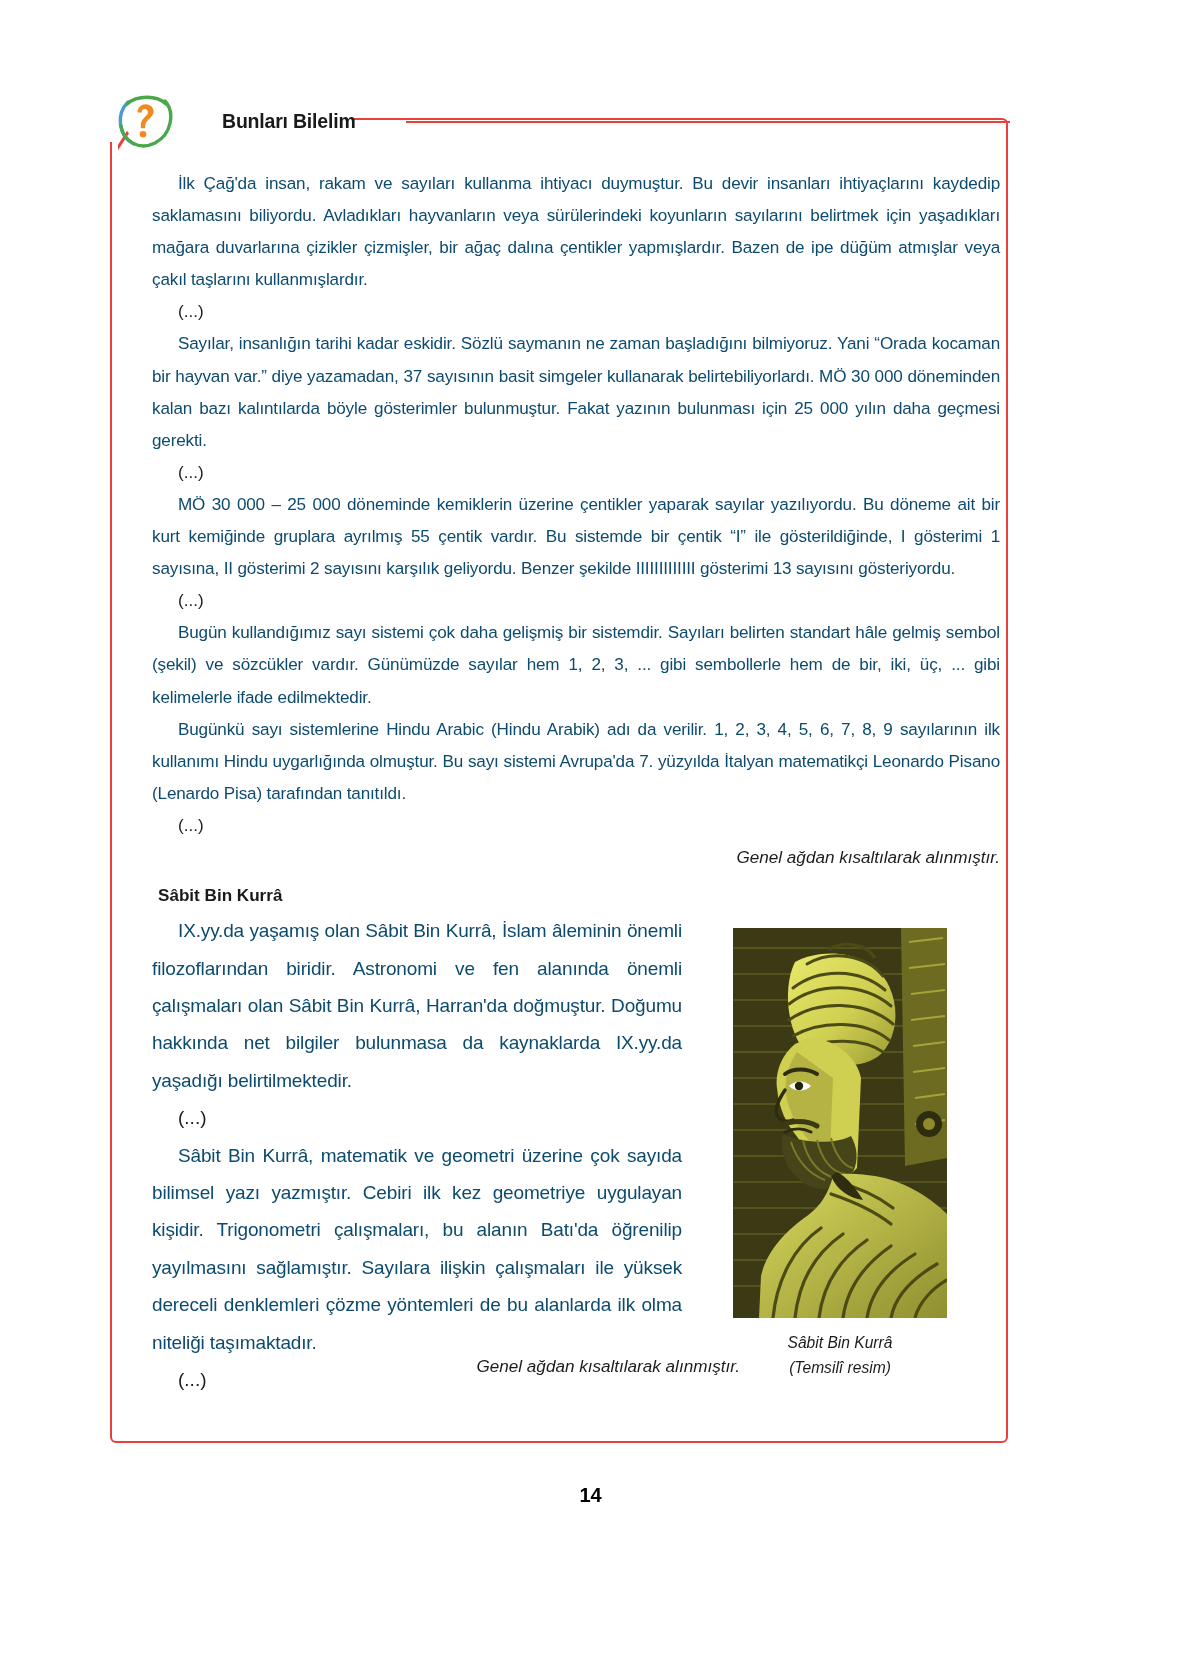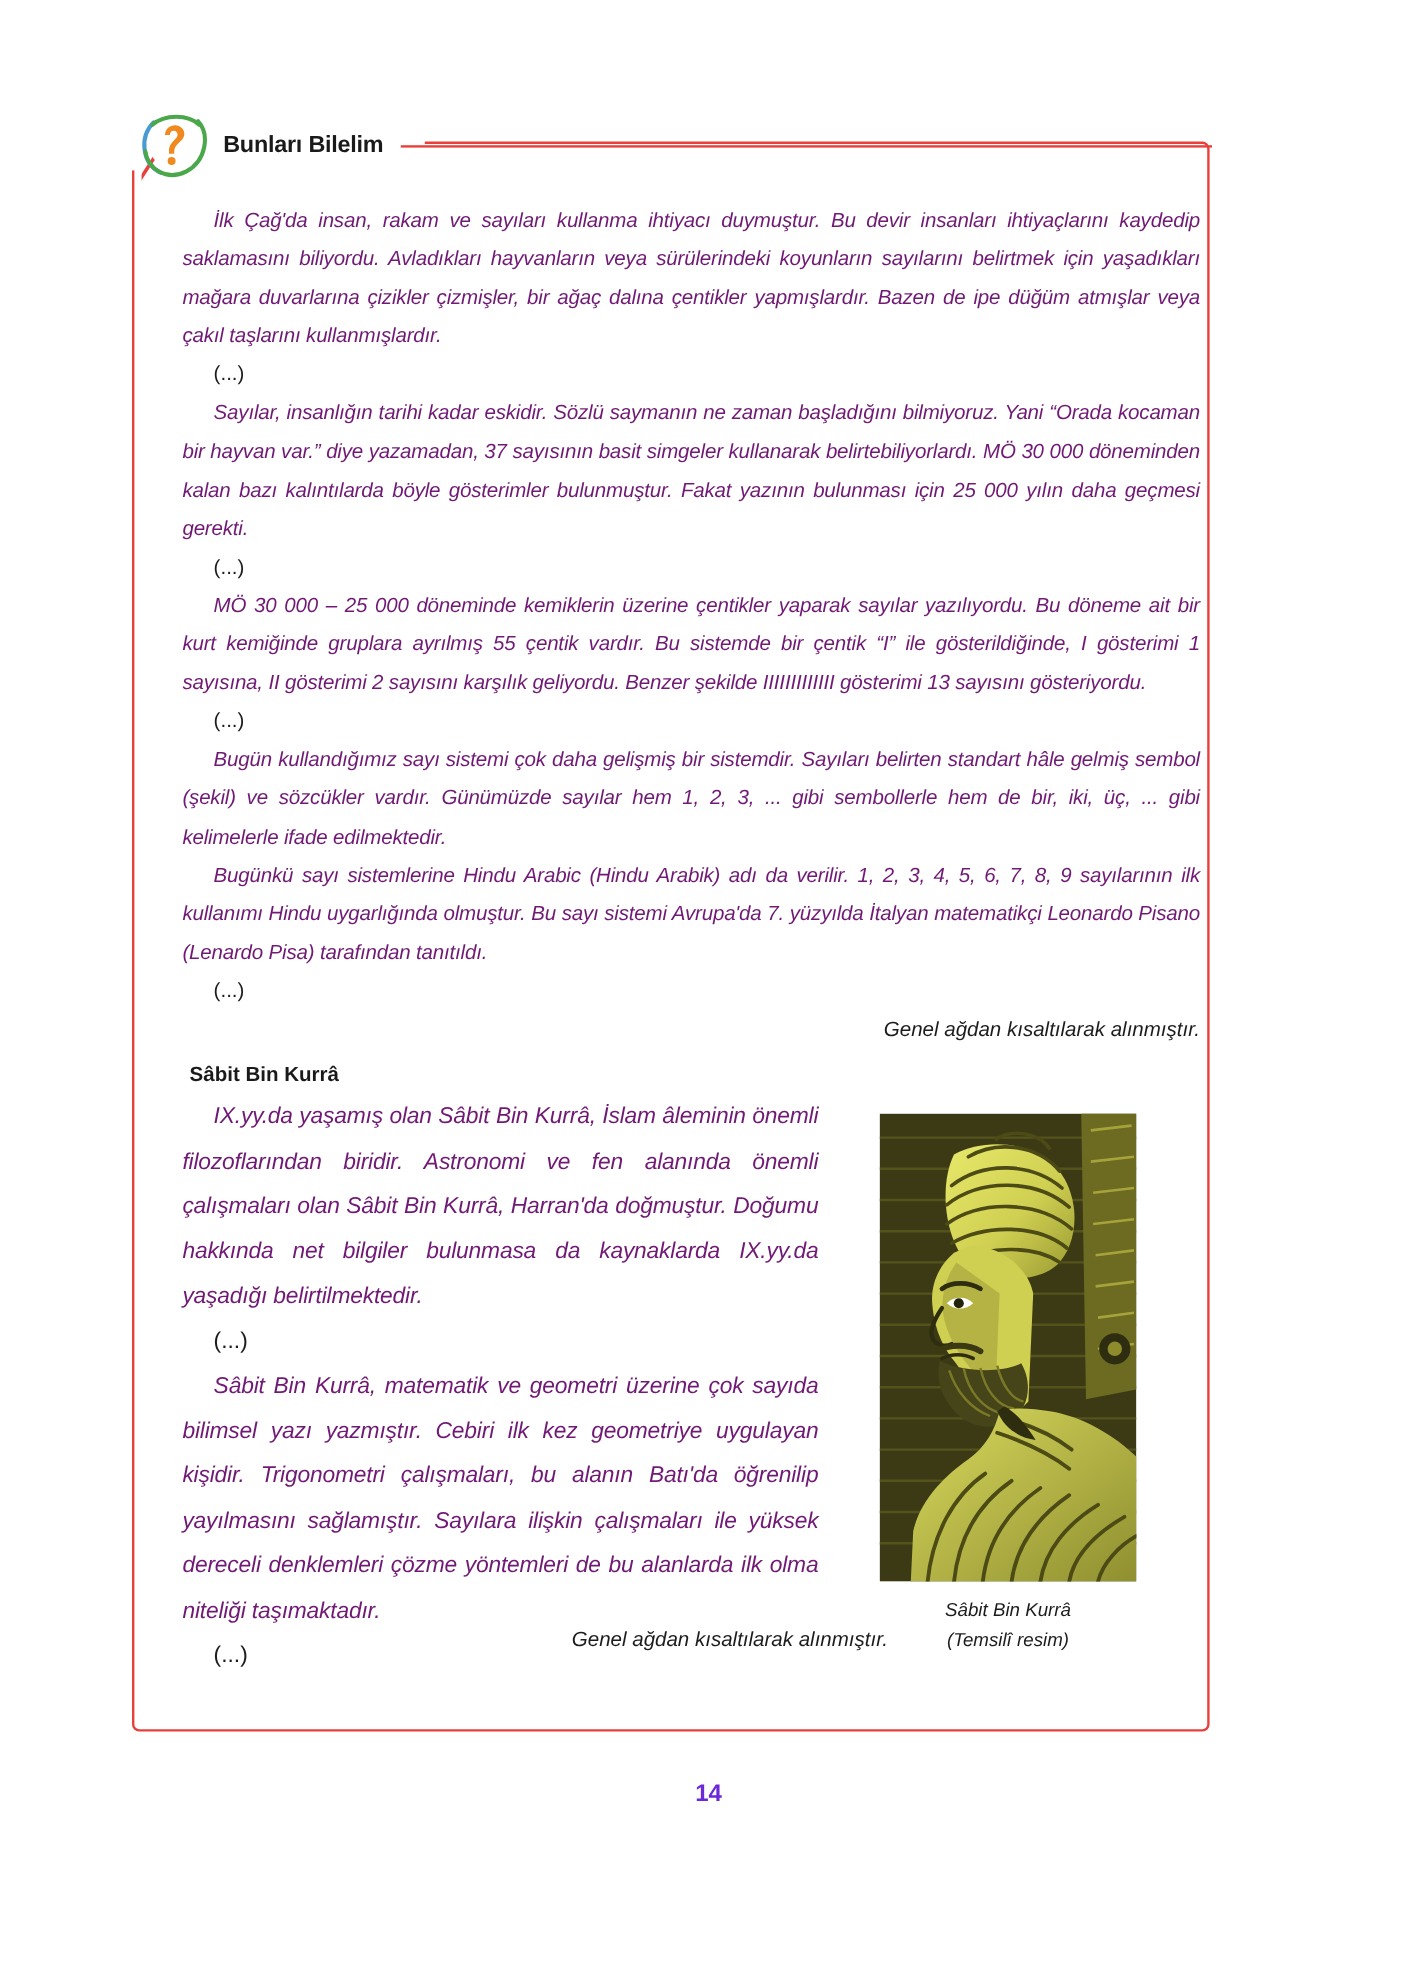--- a/index.html
+++ b/index.html
@@ -65,20 +65,21 @@
 
   
   .header {
     position: absolute;
     left: 110px;
     top: 93px;
     width: 900px;
     height: 56px;
     display: flex;
     align-items: center;
+    gap: 36px;
   }
   .logo {
     width: 62px;
     height: 58px;
     position: relative;
     flex: 0 0 auto;
     margin-left: 5px;
   }
   .logo svg { display: block; }
   .header-title {
@@ -106,22 +107,21 @@
     top: 168px;
     width: 848px;
   }
   p.body {
     margin: 0;
     font-size: 17.1px;
     line-height: 32.1px;
     text-align: justify;
     text-justify: inter-word;
     letter-spacing: -0.15px;
-    color: #701a75;
-    font-style: italic;
+    color: #0c4a6e;
   }
   p.body.indent { text-indent: 26px; }
   p.ellipsis {
     margin: 0;
     font-size: 17.1px;
     line-height: 32.1px;
     text-indent: 26px;
     color: #1c1c1c;
   }
   .attrib {
@@ -193,21 +193,21 @@
 
   
   .page-number {
     position: absolute;
     left: 0;
     top: 1484px;
     width: 1181px;
     text-align: center;
     font-size: 20px;
     font-weight: bold;
-    color: #6d28d9;
+    color: #000000;
   }
 </style>
 </head>
 <body>
 
 <div class="page">
 
   <div class="panel"></div>
   <div class="panel-notch"></div>
   <div class="panel-tick"></div>

